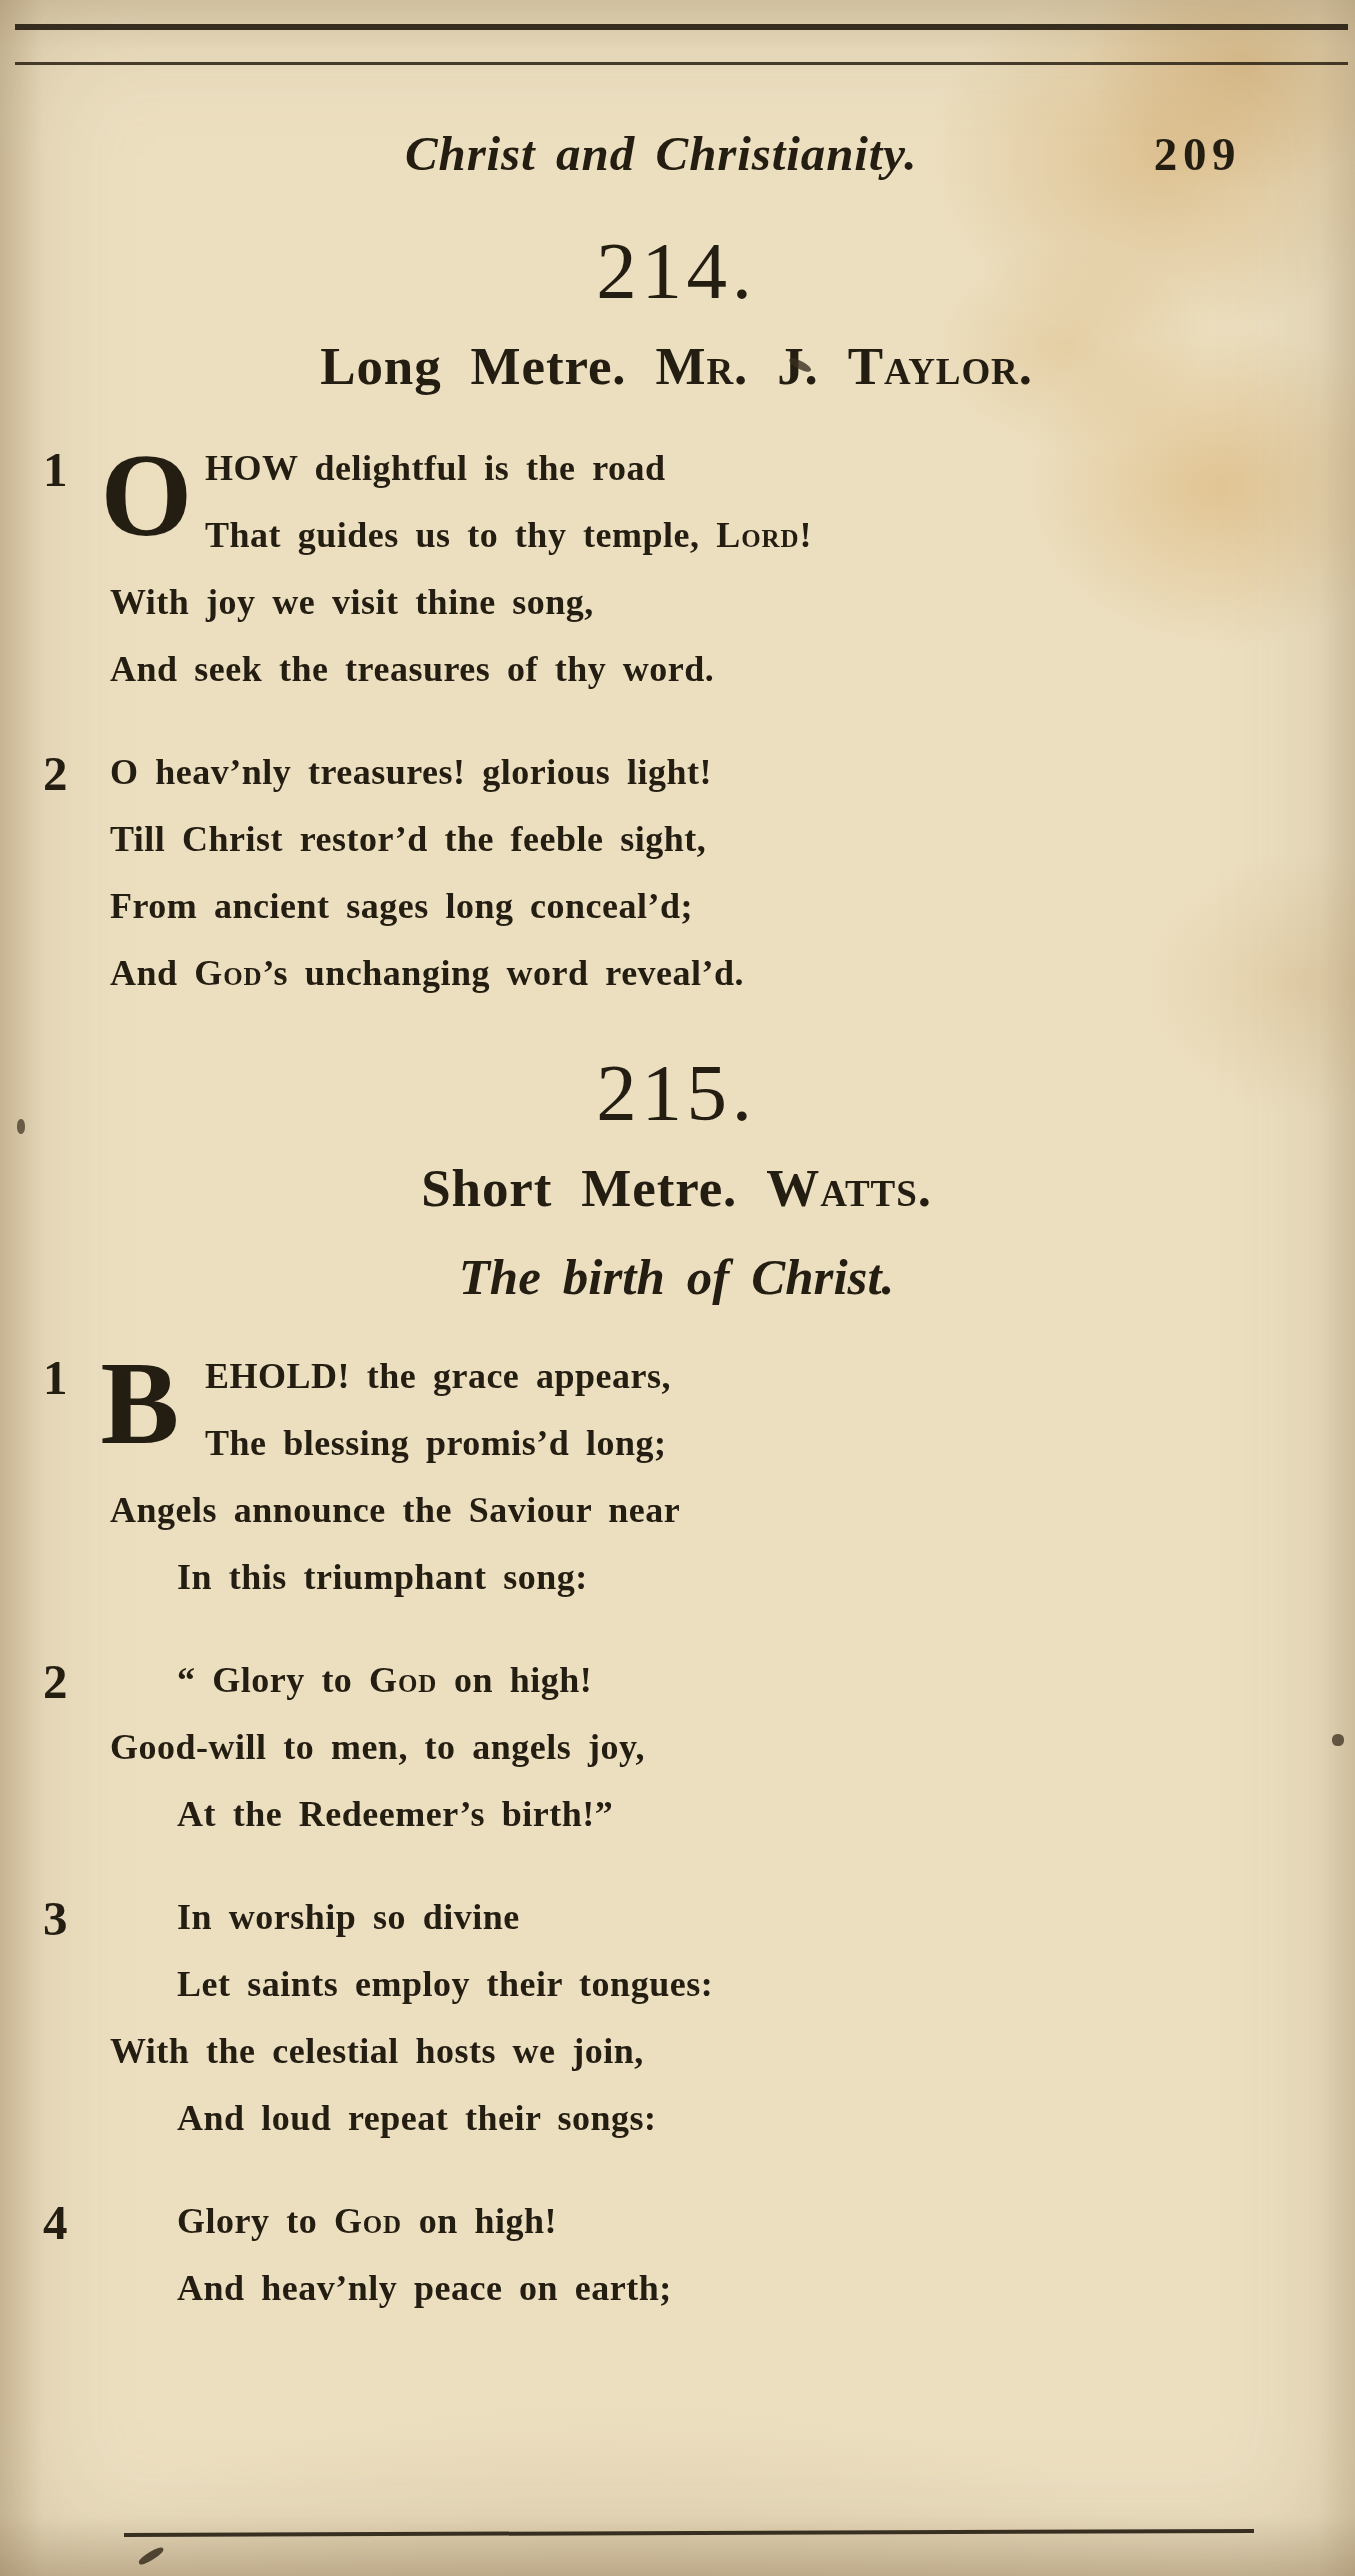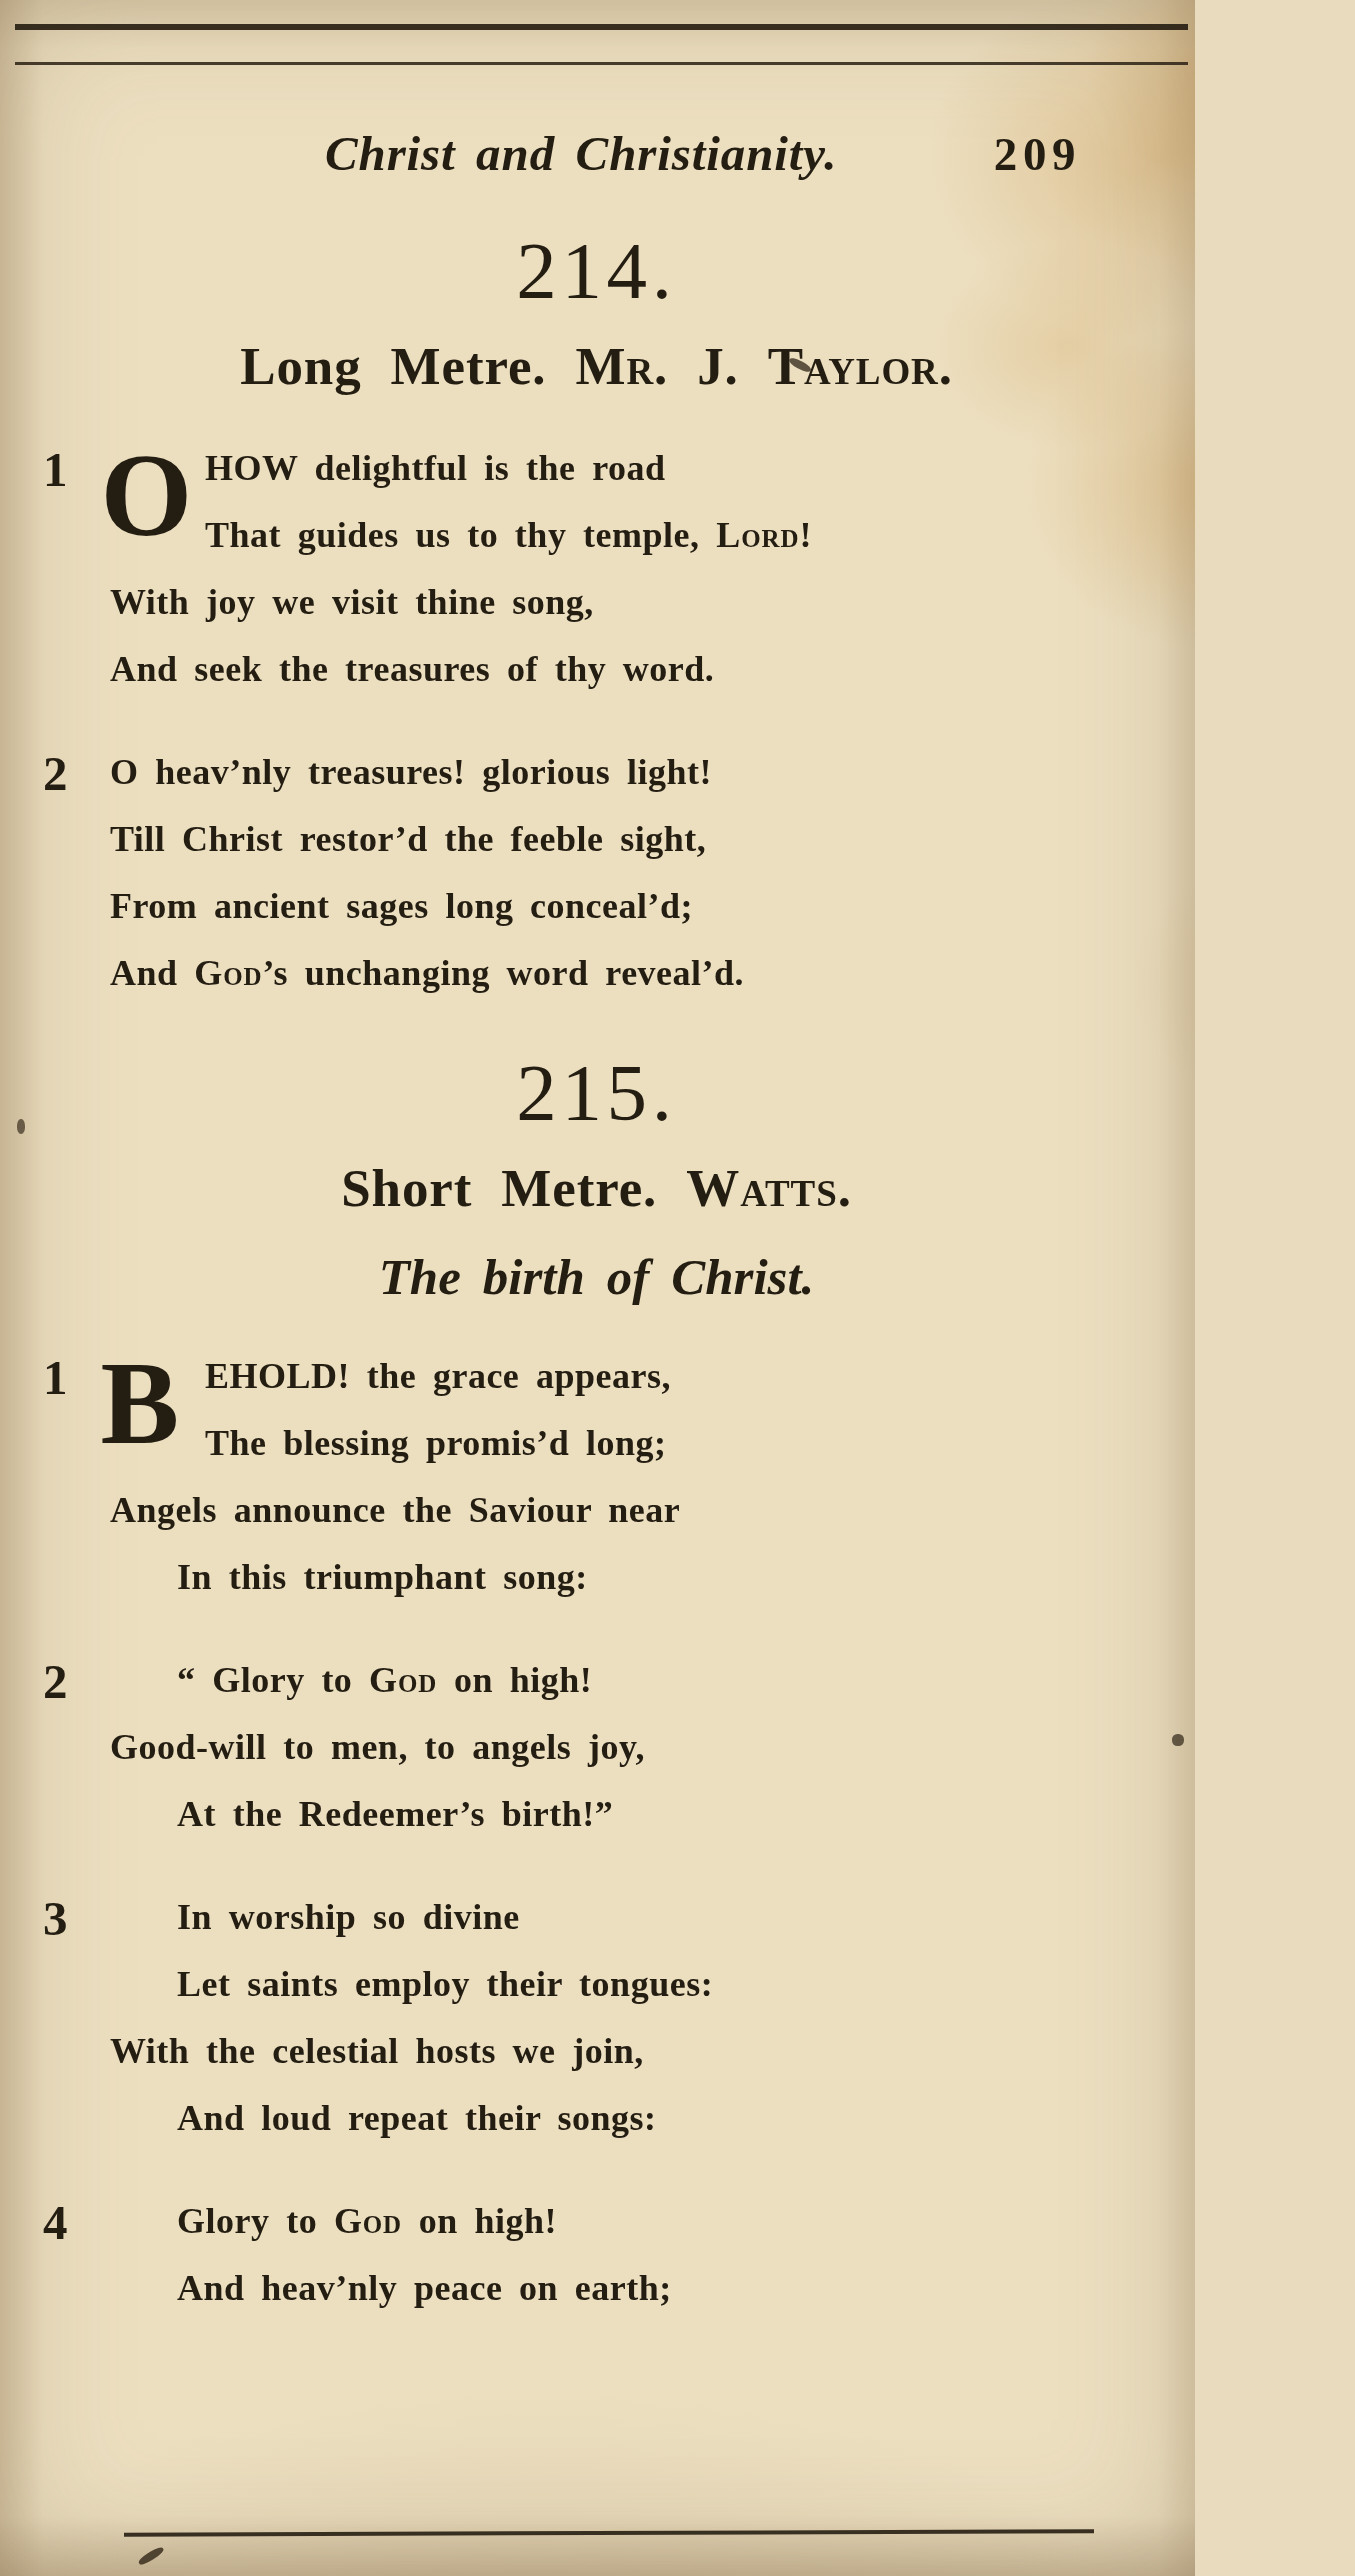--- a/index.html
+++ b/index.html
@@ -2,21 +2,21 @@
 <html style="font-size:15px"><head>
 <meta charset="utf-8">
 <style>
   html, body {
     margin: 0;
     padding: 0;
     background: #e9dcbe;
   }
   .page {
     position: relative;
-    width: 1195px;
+    width: 1355px;
     height: 2576px;
     overflow: hidden;
     color: #241d12;
     font-family: "Liberation Serif", "DejaVu Serif", serif;
     background-color: #ecdfc0;
     background-image:
       radial-gradient(ellipse 337px 262px at 1161px 159px, rgba(198,146,72,0.38), rgba(198,146,72,0) 70%),
       radial-gradient(ellipse 225px 178px at 1245px 66px,  rgba(188,136,64,0.32), rgba(188,136,64,0) 70%),
       radial-gradient(ellipse 281px 234px at 1217px 487px, rgba(206,150,70,0.36), rgba(206,150,70,0) 70%),
       radial-gradient(ellipse 197px 150px at 1067px 346px, rgba(206,158,84,0.26), rgba(206,158,84,0) 70%),

